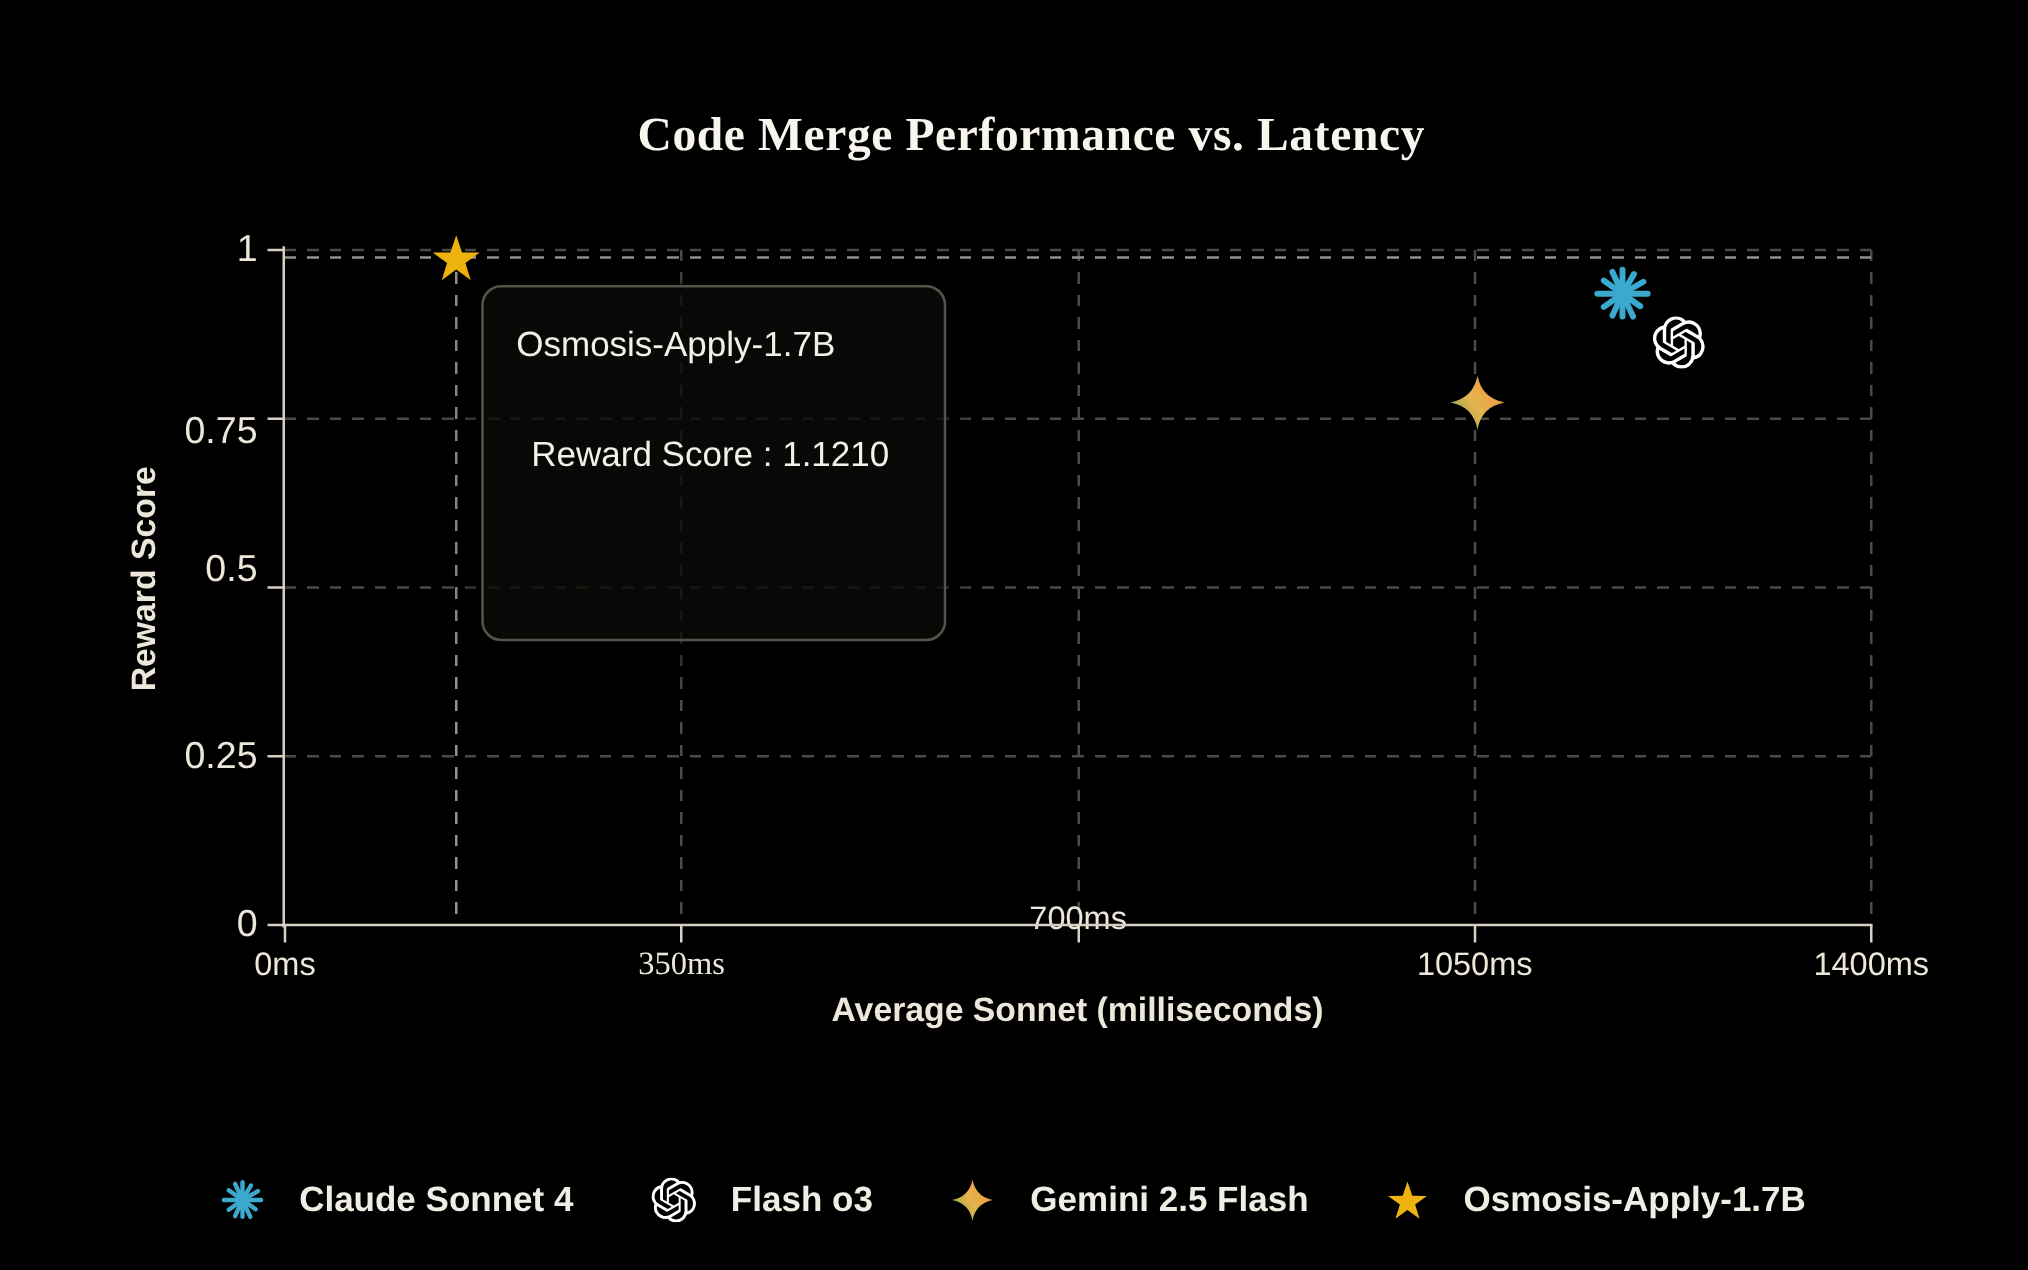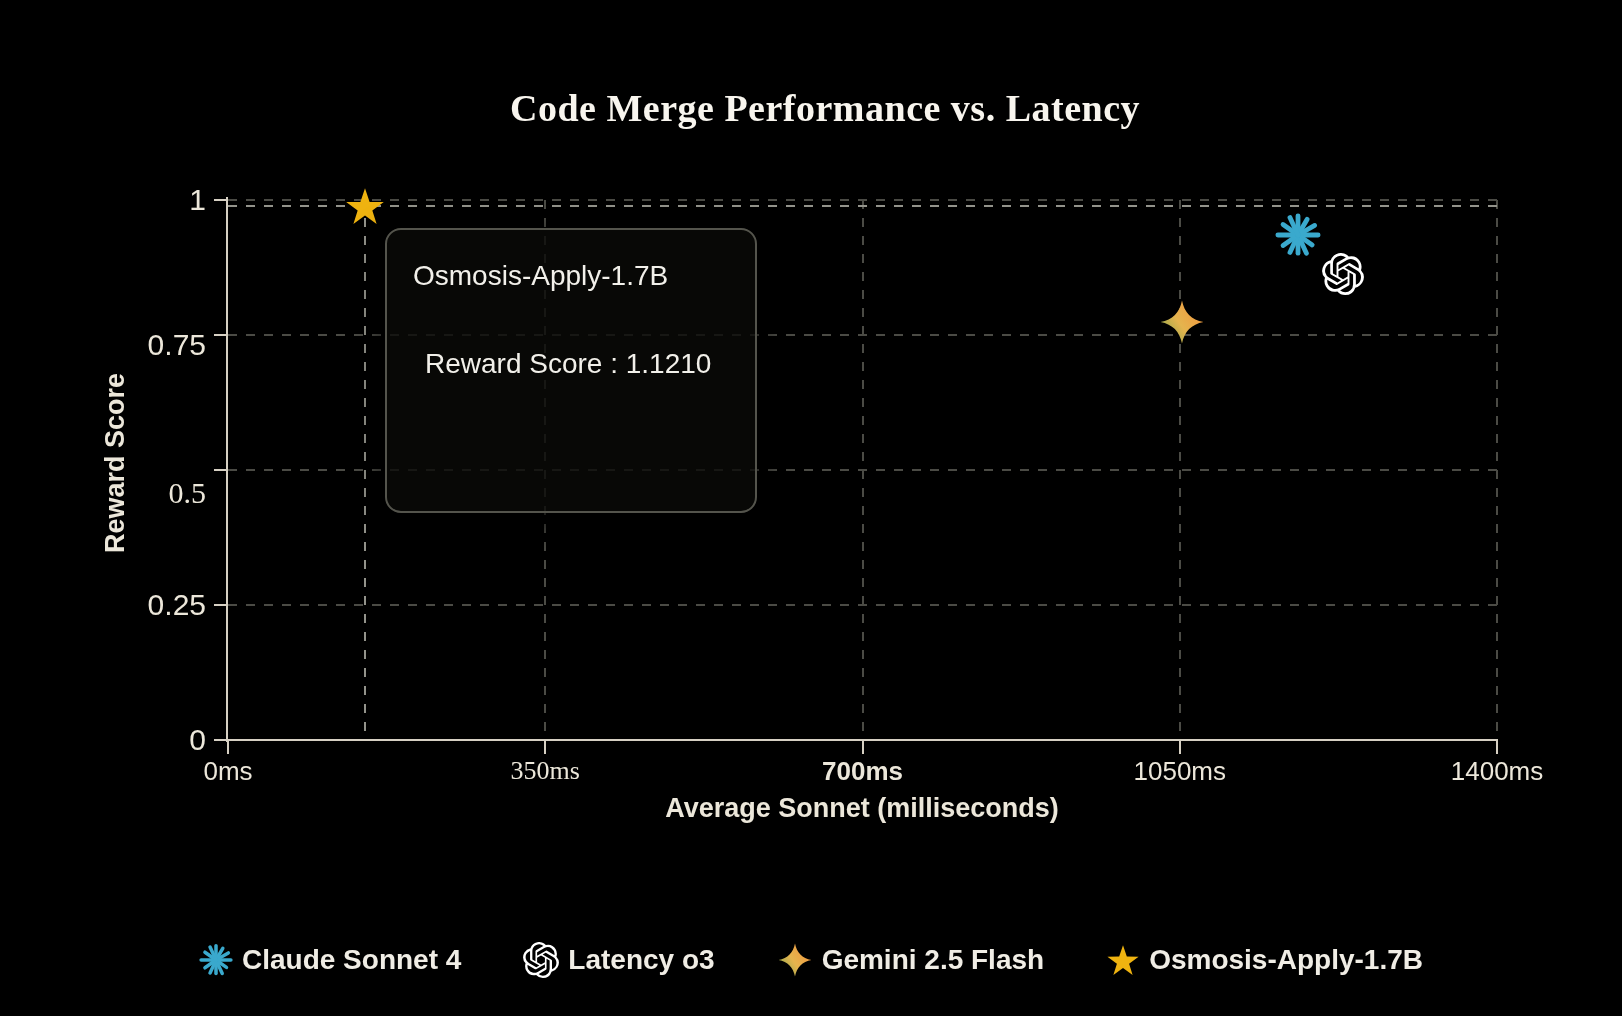--- a/index.html
+++ b/index.html
@@ -30,21 +30,21 @@
   
   #tooltip{left:385px;top:228px;width:372px;height:285px;z-index:8;
     background:rgba(10,10,8,.80);border:2px solid #54544c;border-radius:16px;
     box-shadow:0 10px 34px rgba(0,0,0,.85);box-sizing:border-box;
     padding:30px 24px 0 24px;color:#f2f0ea;font-size:28px;}
   #tooltip .tt-title{margin:0 0 56px 2px;}
   #tooltip .tt-line{margin:0 0 58px 14px;}
   
   #legend{left:0;top:942px;width:1622px;display:flex;justify-content:center;
     align-items:center;gap:62px;}
-  .legend-item{display:flex;align-items:center;gap:9px;
+  .legend-item{display:flex;align-items:center;gap:28px;
     font-size:28px;font-weight:600;color:#f0ede5;}
   .legend-item svg{display:block;}
   #defs-holder{width:0;height:0;position:absolute;overflow:hidden;}
 </style>
 </head>
 <body>
 
 <svg id="defs-holder" aria-hidden="true">
   <defs>
     <linearGradient id="gemgrad" x1="0" y1="0.85" x2="1" y2="0.15">
@@ -83,35 +83,35 @@
 <div class="abs" id="chart-title">Code Merge Performance vs. Latency</div>
 
 <div class="abs" id="plot-layer">
     <div class="abs tickmark" style="left: 227px; top: 740px; width: 2px; height: 14px;"></div>
     <div class="abs x-tick-label" style="left: 148px; top: 756px;">0ms</div>
     <div class="abs grid-v" style="left: 544.25px; top: 200px; height: 540px;"></div>
     <div class="abs tickmark" style="left: 544.25px; top: 740px; width: 2px; height: 14px;"></div>
     <div class="abs x-tick-label" style="left: 465.25px; top: 756px; font-family: Liberation Serif, serif;">350ms</div>
     <div class="abs grid-v" style="left: 861.5px; top: 200px; height: 540px;"></div>
     <div class="abs tickmark" style="left: 861.5px; top: 740px; width: 2px; height: 14px;"></div>
-    <div class="abs x-tick-label" style="left: 782.5px; top: 756px; font-weight: bold;">700ms</div>
+    <div class="abs x-tick-label" style="left: 782.5px; top: 719px;">700ms</div>
     <div class="abs grid-v" style="left: 1178.75px; top: 200px; height: 540px;"></div>
     <div class="abs tickmark" style="left: 1178.75px; top: 740px; width: 2px; height: 14px;"></div>
     <div class="abs x-tick-label" style="left: 1099.75px; top: 756px;">1050ms</div>
     <div class="abs grid-v" style="left: 1496px; top: 200px; height: 540px;"></div>
     <div class="abs tickmark" style="left: 1496px; top: 740px; width: 2px; height: 14px;"></div>
     <div class="abs x-tick-label" style="left: 1417px; top: 756px;">1400ms</div>
     <div class="abs tickmark" style="left: 214px; top: 739px; width: 14px; height: 2px;"></div>
     <div class="abs y-tick-label" style="left: 60px; top: 724px;">0</div>
     <div class="abs grid-h" style="left: 228px; top: 604px; width: 1269px;"></div>
     <div class="abs tickmark" style="left: 214px; top: 604px; width: 14px; height: 2px;"></div>
     <div class="abs y-tick-label" style="left: 60px; top: 589px;">0.25</div>
     <div class="abs grid-h" style="left: 228px; top: 469px; width: 1269px;"></div>
     <div class="abs tickmark" style="left: 214px; top: 469px; width: 14px; height: 2px;"></div>
-    <div class="abs y-tick-label" style="left: 60px; top: 477px; font-family: Liberation Serif, serif;">0.5</div>
+    <div class="abs y-tick-label" style="left: 60px; top: 440px;">0.5</div>
     <div class="abs grid-h" style="left: 228px; top: 334px; width: 1269px;"></div>
     <div class="abs tickmark" style="left: 214px; top: 334px; width: 14px; height: 2px;"></div>
     <div class="abs y-tick-label" style="left: 60px; top: 329px;">0.75</div>
     <div class="abs grid-h" style="left: 228px; top: 199px; width: 1269px;"></div>
     <div class="abs tickmark" style="left: 214px; top: 199px; width: 14px; height: 2px;"></div>
     <div class="abs y-tick-label" style="left: 60px; top: 184px;">1</div>
     <div class="abs cursor-v" style="left: 363.871px; top: 200px; height: 540px;"></div>
     <div class="abs cursor-h" style="left: 228px; top: 204.778px; width: 1269px;"></div>
   </div>
 <div class="abs" id="y-axis-line"></div>
@@ -149,21 +149,21 @@
   <div class="legend-item">
     <svg width="34" height="34">
         <use href="#sym-claude"></use>
       </svg>
     <span>Claude Sonnet 4</span>
   </div>
   <div class="legend-item">
     <svg width="36" height="36">
         <use href="#sym-openai"></use>
       </svg>
-    <span>Latency o3</span>
+    <span>Flash o3</span>
   </div>
   <div class="legend-item">
     <svg width="36" height="36">
         <use href="#sym-gemini"></use>
       </svg>
     <span>Gemini 2.5 Flash</span>
   </div>
   <div class="legend-item">
     <svg width="34" height="34">
         <use href="#sym-star"></use>

